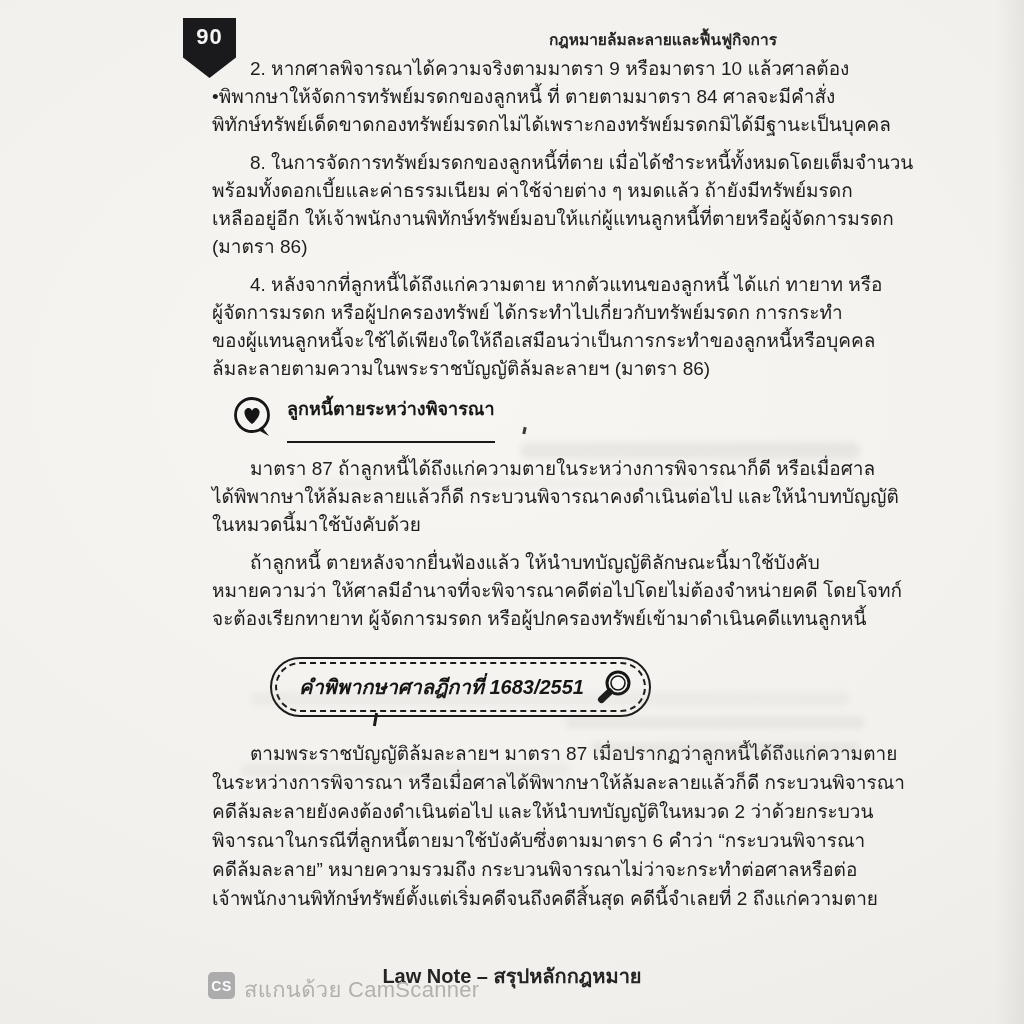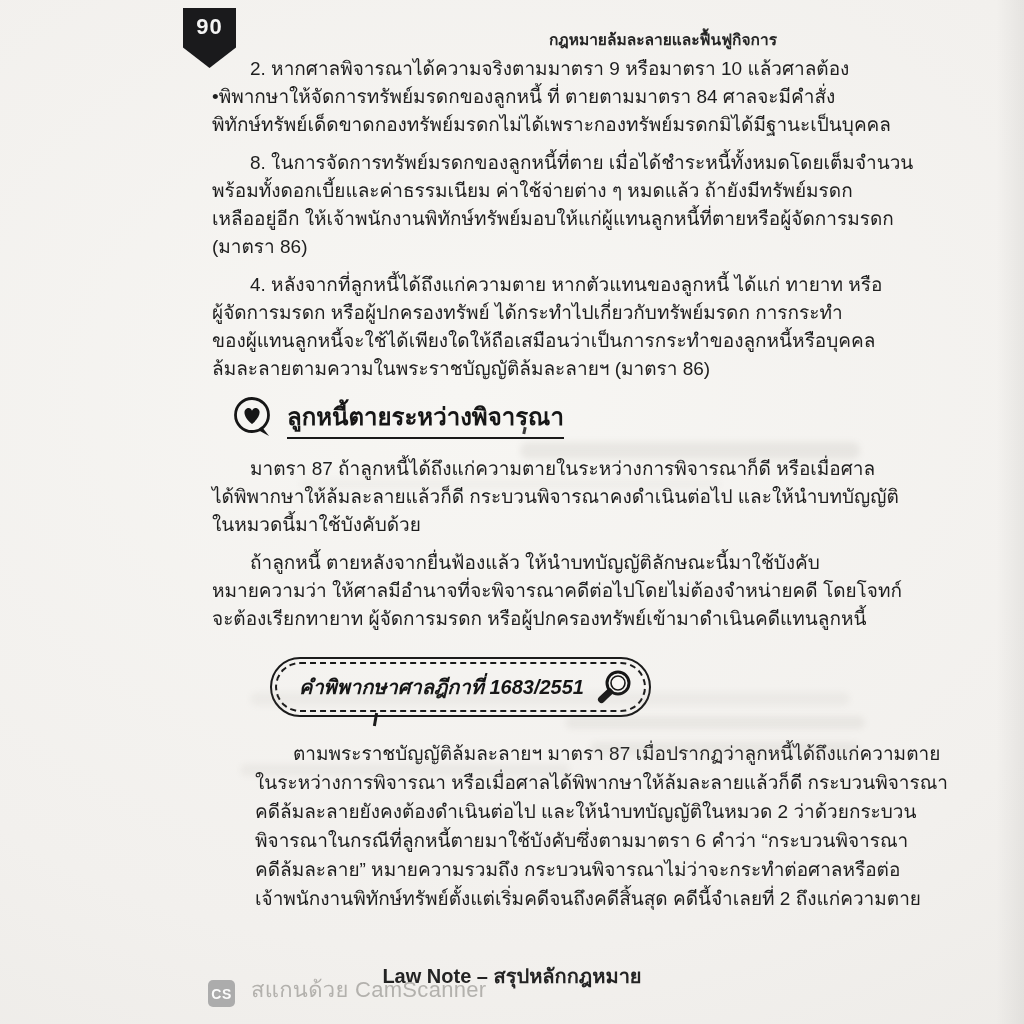--- a/index.html
+++ b/index.html
@@ -4,41 +4,41 @@
 <style>
   html,body{margin:0;padding:0;background:#e9e8e5;}
   .page{
     position:relative;width:1024px;height:1024px;overflow:hidden;
     font-family:"Liberation Sans","DejaVu Sans",sans-serif;color:#1e1e1e;
     background:radial-gradient(130% 100% at 45% 38%, #f7f6f3 0%, #f2f0ed 55%, #e9e7e3 100%);
   }
   .edge-shade{position:absolute;right:0;top:0;width:28px;height:100%;
     background:linear-gradient(to right, rgba(0,0,0,0), rgba(0,0,0,0.05));}
   .page-tab{
-    position:absolute;left:183px;top:8px;width:53px;height:60px;background:#1a1a1c;
+    position:absolute;left:183px;top:18px;width:53px;height:60px;background:#1a1a1c;
     clip-path:polygon(0 0,100% 0,100% 66%,50% 100%,0 66%);
     display:flex;justify-content:center;
   }
   .page-tab .num{color:#f4f4f4;font-size:22px;line-height:1;margin-top:8px;font-weight:bold;letter-spacing:1px;}
   .running-head{position:absolute;top:27px;right:247px;font-size:15.5px;font-weight:bold;color:#252525;}
   .content{position:absolute;left:212px;top:55px;width:648px;}
   .para{font-size:19px;line-height:28px;margin-bottom:10px;}
   .para .line{white-space:nowrap;}
   .para .line.first{padding-left:38px;}
   .section-head{display:flex;align-items:center;gap:11px;margin:8px 0 12px 18px;height:50px;}
   .bubble-icon{width:46px;height:48px;flex:0 0 auto;}
-  .section-title{font-size:24px;font-weight:bold;border-bottom:2.6px solid #191919;padding-bottom:1px;color:#161616;}
+  .section-title{font-size:18px;font-weight:bold;border-bottom:2.6px solid #191919;padding-bottom:18px;color:#161616;}
   .badge-row{position:relative;display:inline-block;margin:14px 0 0 58px;}
   .badge-outer{display:inline-block;border:2.6px solid #1b1b1b;border-radius:32px;padding:3px;}
   .badge-inner{display:flex;align-items:center;gap:8px;border:2.2px dashed #1b1b1b;border-radius:26px;padding:4px 10px 4px 22px;}
   .badge-label{font-size:20px;font-weight:bold;white-space:nowrap;color:#141414;font-style:italic;}
   .badge-tick{position:absolute;left:104px;bottom:-9px;width:3px;height:13px;background:#1b1b1b;transform:rotate(10deg);}
-  .para.final{margin-top:22px;line-height:29px;margin-left:43px;}
+  .para.final{margin-top:22px;line-height:29px;}
   .footer{position:absolute;top:960px;left:0;width:1024px;text-align:center;font-size:20px;font-weight:bold;color:#232323;}
-  .watermark{position:absolute;left:208px;top:972px;display:flex;align-items:flex-end;gap:16px;}
+  .watermark{position:absolute;left:208px;top:972px;display:flex;align-items:flex-start;gap:9px;}
   .cs-logo{display:flex;align-items:center;justify-content:center;width:27px;height:27px;border-radius:5px;
     background:#acacac;color:#fcfcfc;font-weight:bold;font-size:14px;letter-spacing:.5px;}
   .wm-text{font-size:22px;color:#b3b1ad;letter-spacing:.3px;white-space:nowrap;}
   .smudge{position:absolute;background:#8d887e;border-radius:8px;filter:blur(3px);pointer-events:none;}
   .stray-mark{position:absolute;left:523px;top:427px;width:2.5px;height:7px;background:#3a3a3a;transform:rotate(12deg);}
 </style>
 </head>
 <body>
 
 <div class="page">

